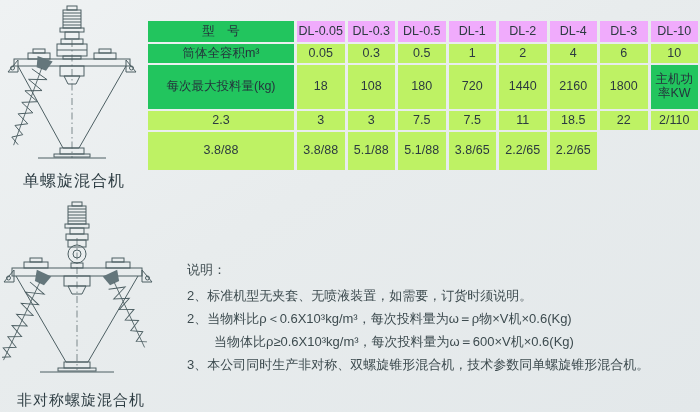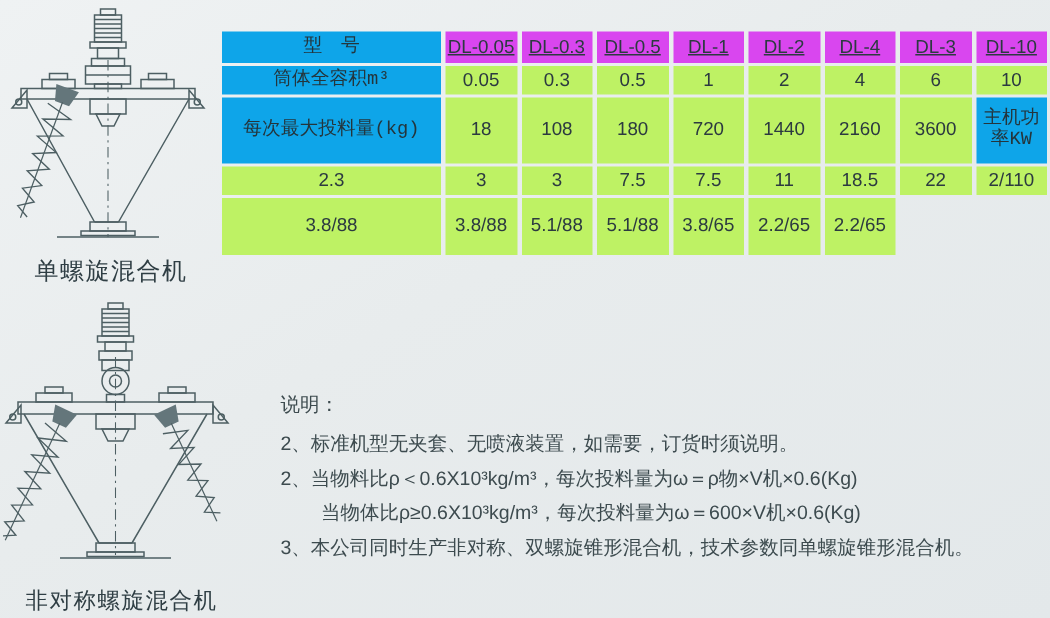--- a/index.html
+++ b/index.html
@@ -23,23 +23,23 @@
     position:absolute;left:148px;top:21px;width:550px;height:151px;
     display:grid;
     grid-template-columns:146px repeat(8,1fr);
     grid-template-rows:21px 19px 44px 19px 38px;
     column-gap:3px;row-gap:2px;
   }
   .cell{
     display:flex;align-items:center;justify-content:center;
     font-size:12.5px;line-height:1.1;text-align:center;
   }
-  .hlabel{background:#0ea5e9;color:#24353c;font-family:Liberation Mono, monospace;}
+  .hlabel{background:#22c55e;color:#24353c;}
   .hlabel.small{font-size:12px;}
-  .model{background:#d946ef;text-decoration:underline;}
+  .model{background:#f0abfc;}
   .val{background:#bef264;}
   
   .notes{
     position:absolute;left:187px;top:260px;width:508px;
     font-size:13px;color:#3d4b4f;
   }
   .notes-title{line-height:20px;margin-bottom:4px;}
   .note-line{line-height:23px;white-space:nowrap;}
   .note-line.indent{padding-left:27px;}
 </style>
@@ -167,21 +167,21 @@
   <div class="cell val">6</div>
   <div class="cell val">10</div>
 
   <div class="cell hlabel">每次最大投料量(kg)</div>
   <div class="cell val">18</div>
   <div class="cell val">108</div>
   <div class="cell val">180</div>
   <div class="cell val">720</div>
   <div class="cell val">1440</div>
   <div class="cell val">2160</div>
-  <div class="cell val">3600</div>
+  <div class="cell val">1800</div>
 
   <div class="cell hlabel">主机功率KW</div>
   <div class="cell val">2.3</div>
   <div class="cell val">3</div>
   <div class="cell val">3</div>
   <div class="cell val">7.5</div>
   <div class="cell val">7.5</div>
   <div class="cell val">11</div>
   <div class="cell val">18.5</div>
   <div class="cell val">22</div>

